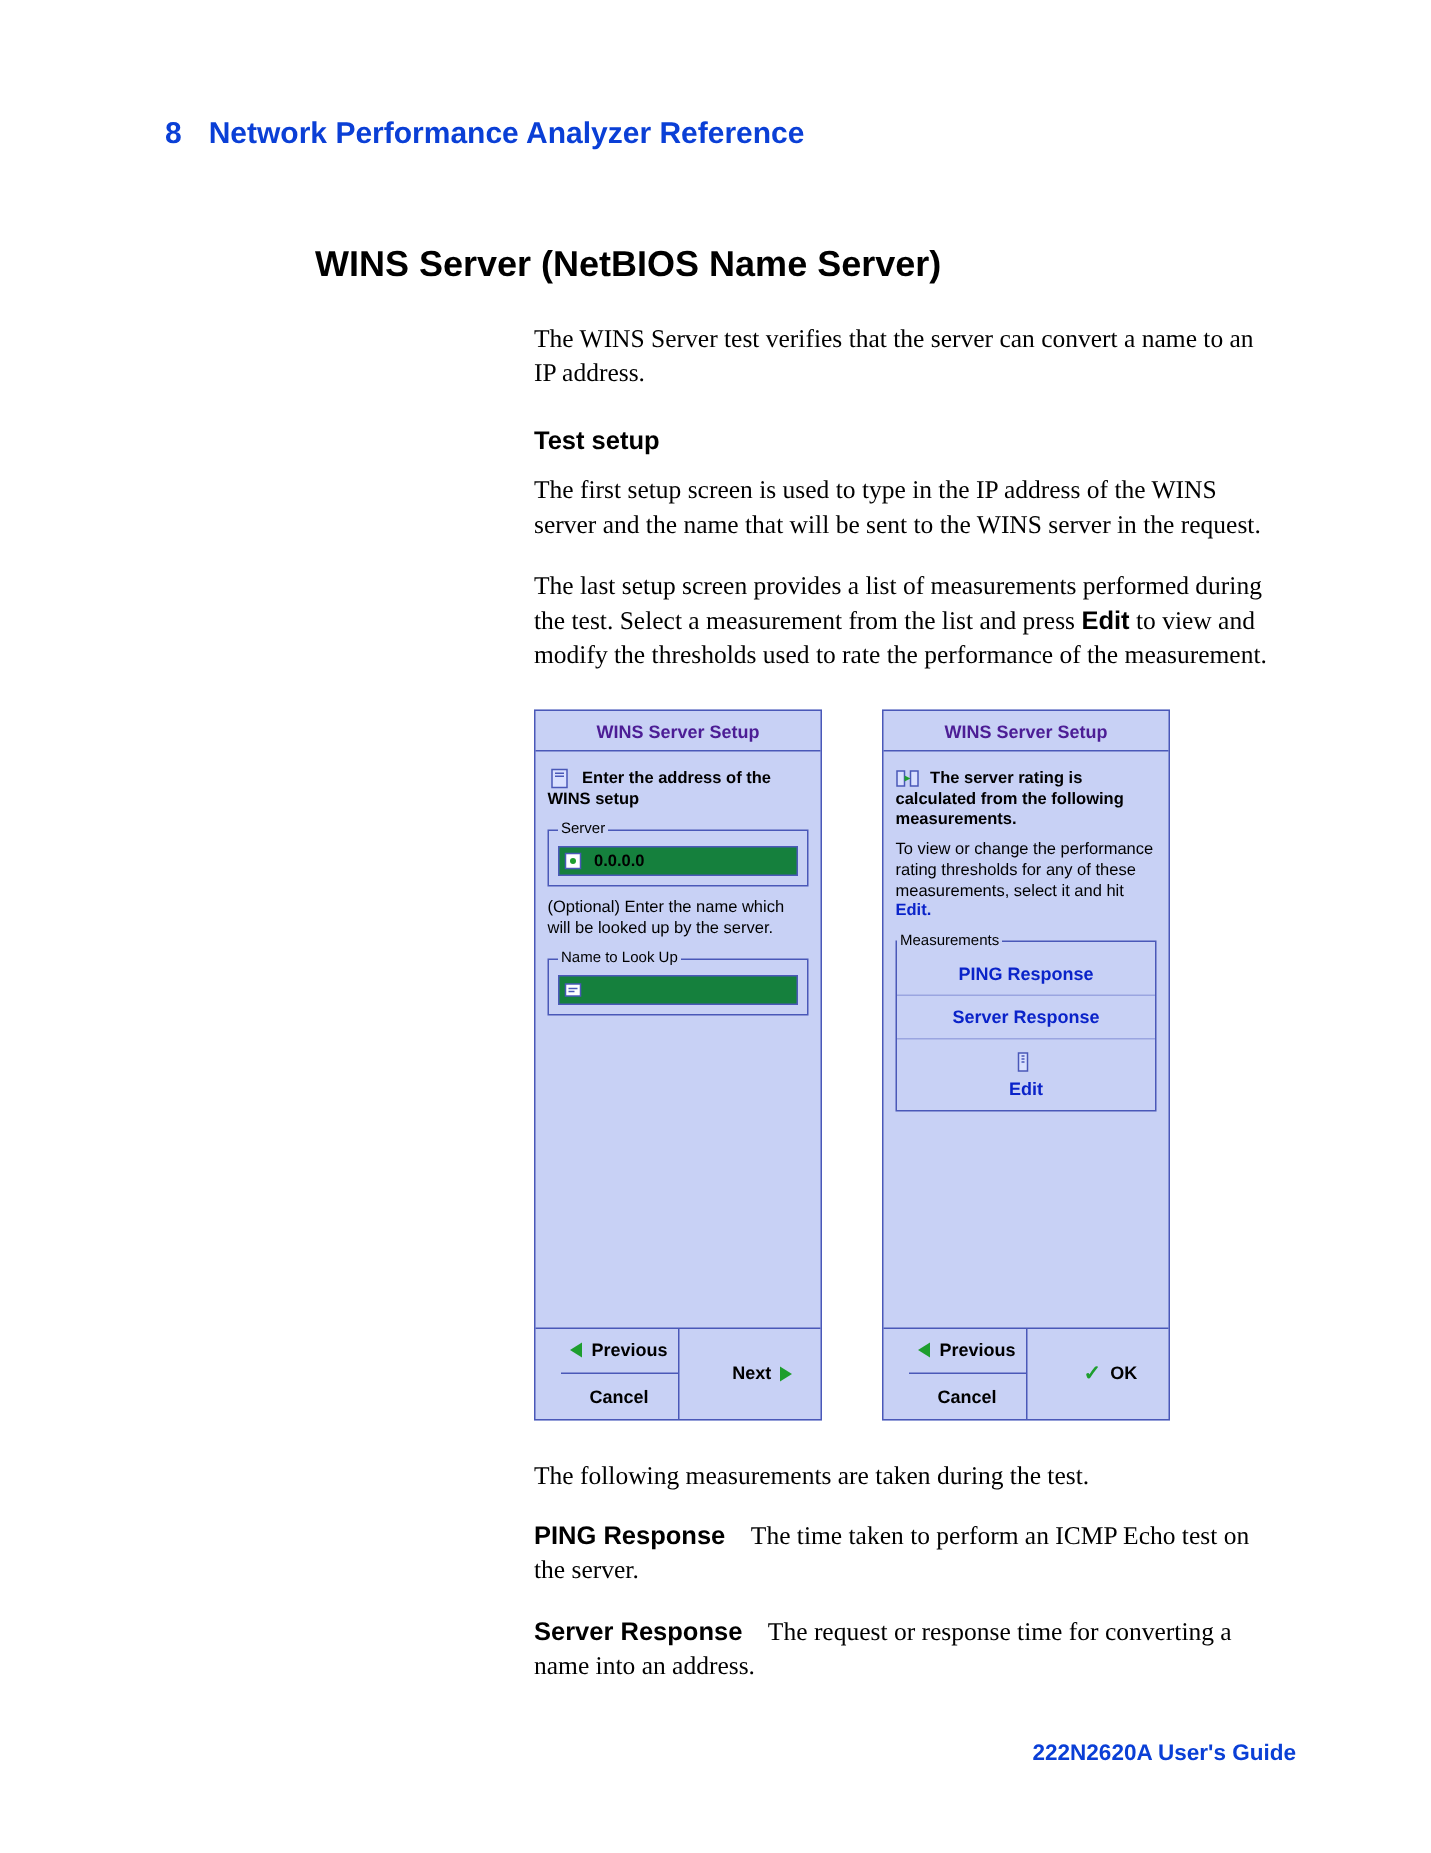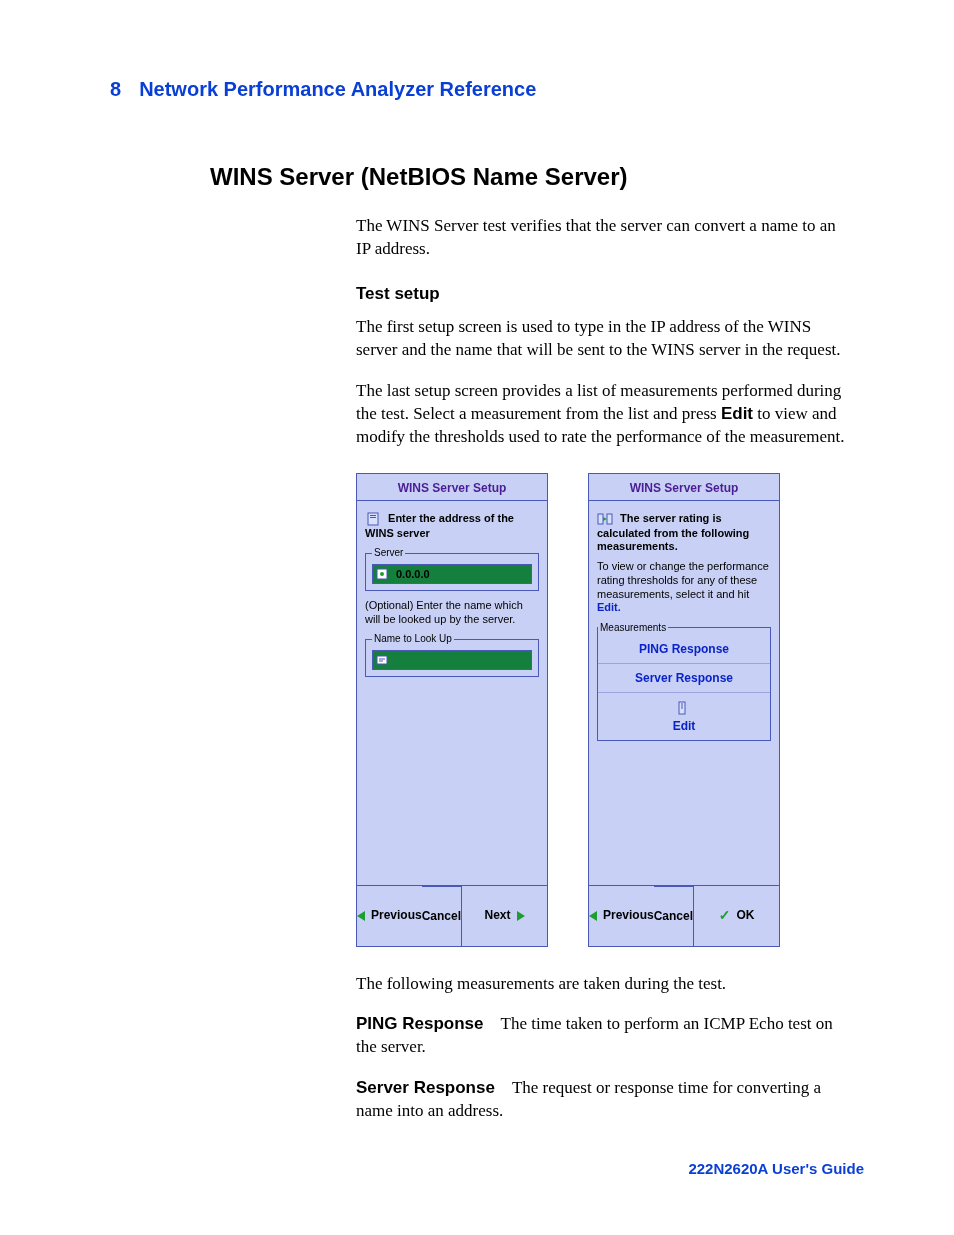--- a/index.html
+++ b/index.html
@@ -136,21 +136,22 @@
     font-size:12px;
   }
   .panel-foot {
     display:flex;
     border-top:1px solid #4a58b8;
     height:60px;
   }
   .foot-col {
     flex:1;
     display:flex;
-    flex-direction:row;
+    flex-direction:column;
+    padding-left:17px;
   }
   .foot-col + .foot-col { border-left:1px solid #4a58b8; }
   .foot-btn {
     flex:1;
     display:flex;
     align-items:center;
     justify-content:center;
     gap:6px;
     font-size:12px;
     font-weight:700;
@@ -207,21 +208,21 @@
         <div class="panel-title">WINS Server Setup</div>
         <div class="panel-body">
           <div class="panel-text">
             <span class="icon-box">
               <svg viewBox="0 0 16 16">
                   <rect x="3" y="2" width="10" height="12" fill="#d9e0ff" stroke="#4a58b8"></rect>
                   <rect x="5" y="4" width="6" height="1" fill="#4a58b8"></rect>
                   <rect x="5" y="6" width="6" height="1" fill="#4a58b8"></rect>
                 </svg>
             </span>
-            <span class="strong">Enter the address of the WINS server</span>
+            <span class="strong">Enter the address of the WINS setup</span>
           </div>
           <fieldset class="group">
             <legend>Server</legend>
             <div class="input-row">
               <span class="icon-box" style="width:12px;height:12px;">
                 <svg viewBox="0 0 12 12">
                     <rect x="1" y="1" width="10" height="10" fill="#fff" stroke="#4a58b8"></rect>
                     <circle cx="6" cy="6" r="2" fill="#1e9e2e"></circle>
                   </svg>
               </span>

